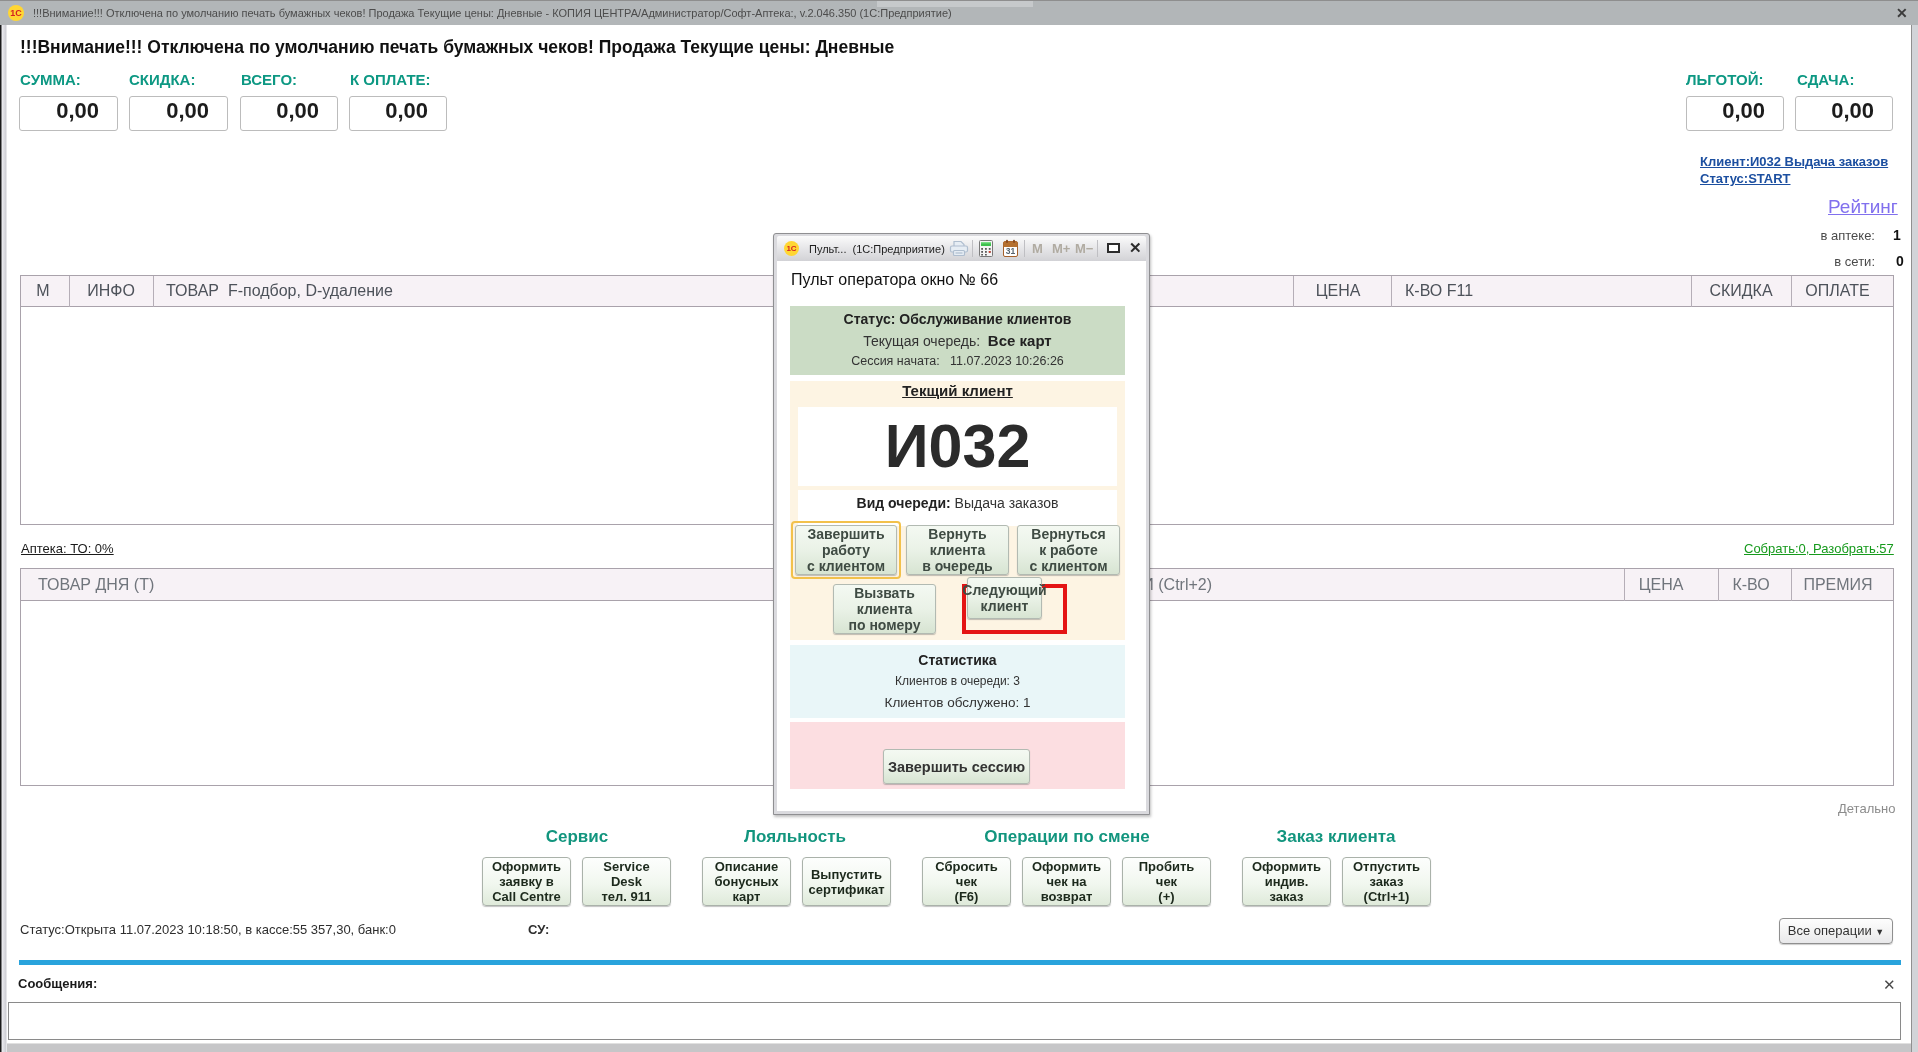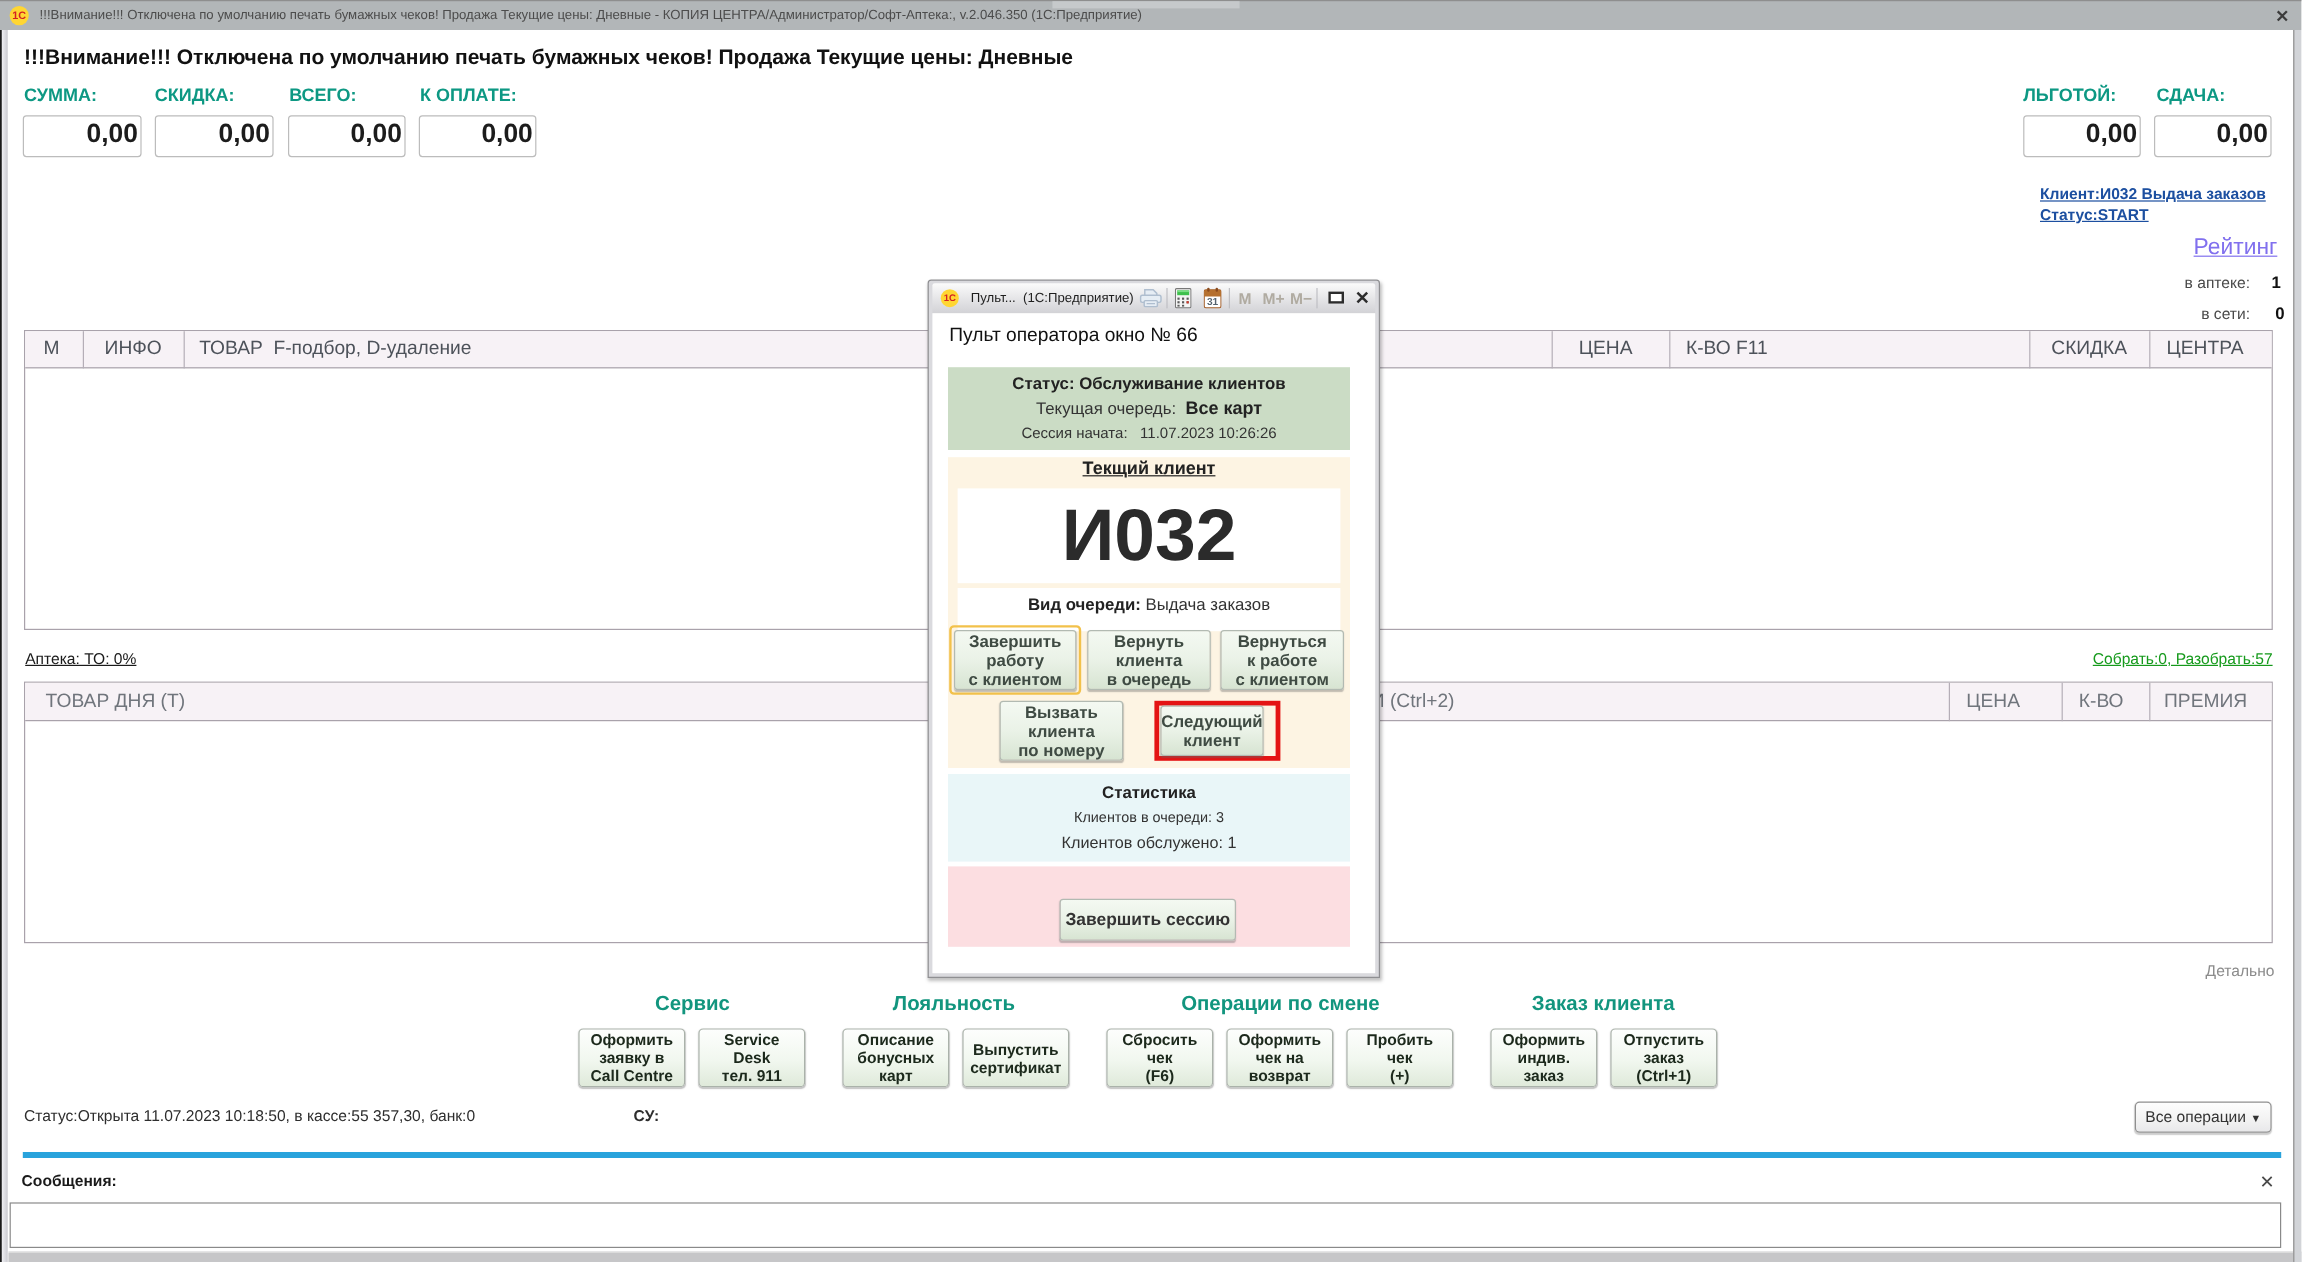--- a/index.html
+++ b/index.html
@@ -11,21 +11,21 @@
 
 #tbar{left:0;top:0;width:1918px;height:25px;background:#b2b6b8;border-top:1px solid #8e8e8e}
 #tbar .tab{position:absolute;left:877px;top:0;width:156px;height:6px;background:#c6c9cb}
 #tbar .ttl{position:absolute;left:33px;top:6px;font-size:11px;color:#4c4c4c;white-space:nowrap}
 #tbar .x{position:absolute;left:1896px;top:4px;font-size:14px;color:#3b3b3b;font-weight:bold}
 .onec{border-radius:50%;background:#ffd633;color:#d42222;font-weight:bold;
   text-align:center;}
 
 .tl{color:#0d9883;font-weight:bold;font-size:15px;white-space:nowrap}
 .vbox{border:1px solid #bcbcbc;border-radius:3px;background:#fff;height:35px;
-  font-weight:bold;font-size:22px;color:#1c1c1c;text-align:right;line-height:28px;padding-right:2px}
+  font-weight:bold;font-size:22px;color:#1c1c1c;text-align:right;line-height:28px;padding-right:18px}
 
 .blink{color:#1c4fa0;font-weight:bold;font-size:13px;text-decoration:underline;white-space:nowrap}
 
 .tbl{border:1px solid #a9a2ab;background:#fff}
 .thdr{position:absolute;left:0;top:0;width:100%;background:#f7f2f6;border-bottom:1px solid #a9a2ab}
 .vline{position:absolute;top:0;width:1px;background:#b5aeb7}
 .hcell{position:absolute;font-size:16px;color:#4d525a;white-space:nowrap}
 
 .gbtn{position:absolute;border:1px solid #aab2aa;border-radius:4px;
   background:linear-gradient(#fdfefd,#f1f7ef 55%,#dfeada);
@@ -90,21 +90,21 @@
   <div class="vline" style="left:1272px;height:31px"></div>
   <div class="vline" style="left:1370px;height:31px"></div>
   <div class="vline" style="left:1670px;height:31px"></div>
   <div class="vline" style="left:1770px;height:31px"></div>
   <div class="hcell" style="left:0;width:44px;top:6px;text-align:center">М</div>
   <div class="hcell" style="left:48px;width:84px;top:6px;text-align:center">ИНФО</div>
   <div class="hcell" style="left:145px;top:6px">ТОВАР&nbsp;&nbsp;F-подбор, D-удаление</div>
   <div class="hcell" style="left:1272px;width:90px;top:6px;text-align:center">ЦЕНА</div>
   <div class="hcell" style="left:1384px;top:6px">К-ВО F11</div>
   <div class="hcell" style="left:1670px;width:100px;top:6px;text-align:center">СКИДКА</div>
-  <div class="hcell" style="left:1770px;width:93px;top:6px;text-align:center">ЦЕНТРА</div>
+  <div class="hcell" style="left:1770px;width:93px;top:6px;text-align:center">ОПЛАТЕ</div>
 </div>
 
 <div class="a" style="left:21px;top:541px;font-size:13px;color:#1a1a1a;text-decoration:underline">Аптека: ТО: 0%</div>
 <div class="a" style="left:1744px;top:541px;font-size:13px;color:#169a1c;text-decoration:underline">Собрать:0, Разобрать:57</div>
 
 <div class="a tbl" style="left:20px;top:568px;width:1874px;height:218px">
   <div class="thdr" style="height:32px"></div>
   <div class="vline" style="left:1603px;height:32px"></div>
   <div class="vline" style="left:1697px;height:32px"></div>
   <div class="vline" style="left:1770px;height:32px"></div>
@@ -207,21 +207,21 @@
     <div class="dblk" style="left:21px;top:146px;width:319px;font-size:61px;font-weight:bold;color:#2b2b2b;line-height:79px">И032</div>
     <div class="dblk" style="left:21px;top:229px;width:319px;height:36px;background:#fff;font-size:14px;line-height:26px;color:#333"><span style="font-weight:bold;color:#222">Вид очереди:</span>  Выдача заказов</div>
 
     <div style="position:absolute;left:14px;top:260px;width:110px;height:58px;border:2px solid #f2c14b;border-radius:4px"></div>
     <div class="dbtn" style="left:18px;top:264px;width:102px;height:50px">Завершить<br>работу<br>с клиентом</div>
     <div class="dbtn" style="left:129px;top:264px;width:103px;height:50px">Вернуть<br>клиента<br>в очередь</div>
     <div class="dbtn" style="left:240px;top:264px;width:103px;height:50px">Вернуться<br>к работе<br>с клиентом</div>
 
     <div class="dbtn" style="left:56px;top:323px;width:103px;height:50px">Вызвать<br>клиента<br>по номеру</div>
     <div style="position:absolute;left:185px;top:323px;width:105px;height:50px;border:4px solid #e41414"></div>
-    <div class="dbtn" style="left:190px;top:327px;width:86px;height:42px">Следующий<br>клиент</div>
+    <div class="dbtn" style="left:190px;top:316px;width:75px;height:42px">Следующий<br>клиент</div>
 
     <div class="dblk" style="top:384px;height:73px;background:#e9f6f8">
       <div style="margin-top:7px;font-size:14px;font-weight:bold;color:#222">Статистика</div>
       <div style="margin-top:6px;font-size:12px;color:#333">Клиентов в очереди: 3</div>
       <div style="margin-top:7px;font-size:13.5px;color:#333">Клиентов обслужено: 1</div>
     </div>
 
     <div class="dblk" style="top:461px;height:67px;background:#fcdee1"></div>
     <div class="dbtn" style="left:106px;top:488px;width:147px;height:35px;font-size:14.5px;color:#333">Завершить сессию</div>
   </div>

